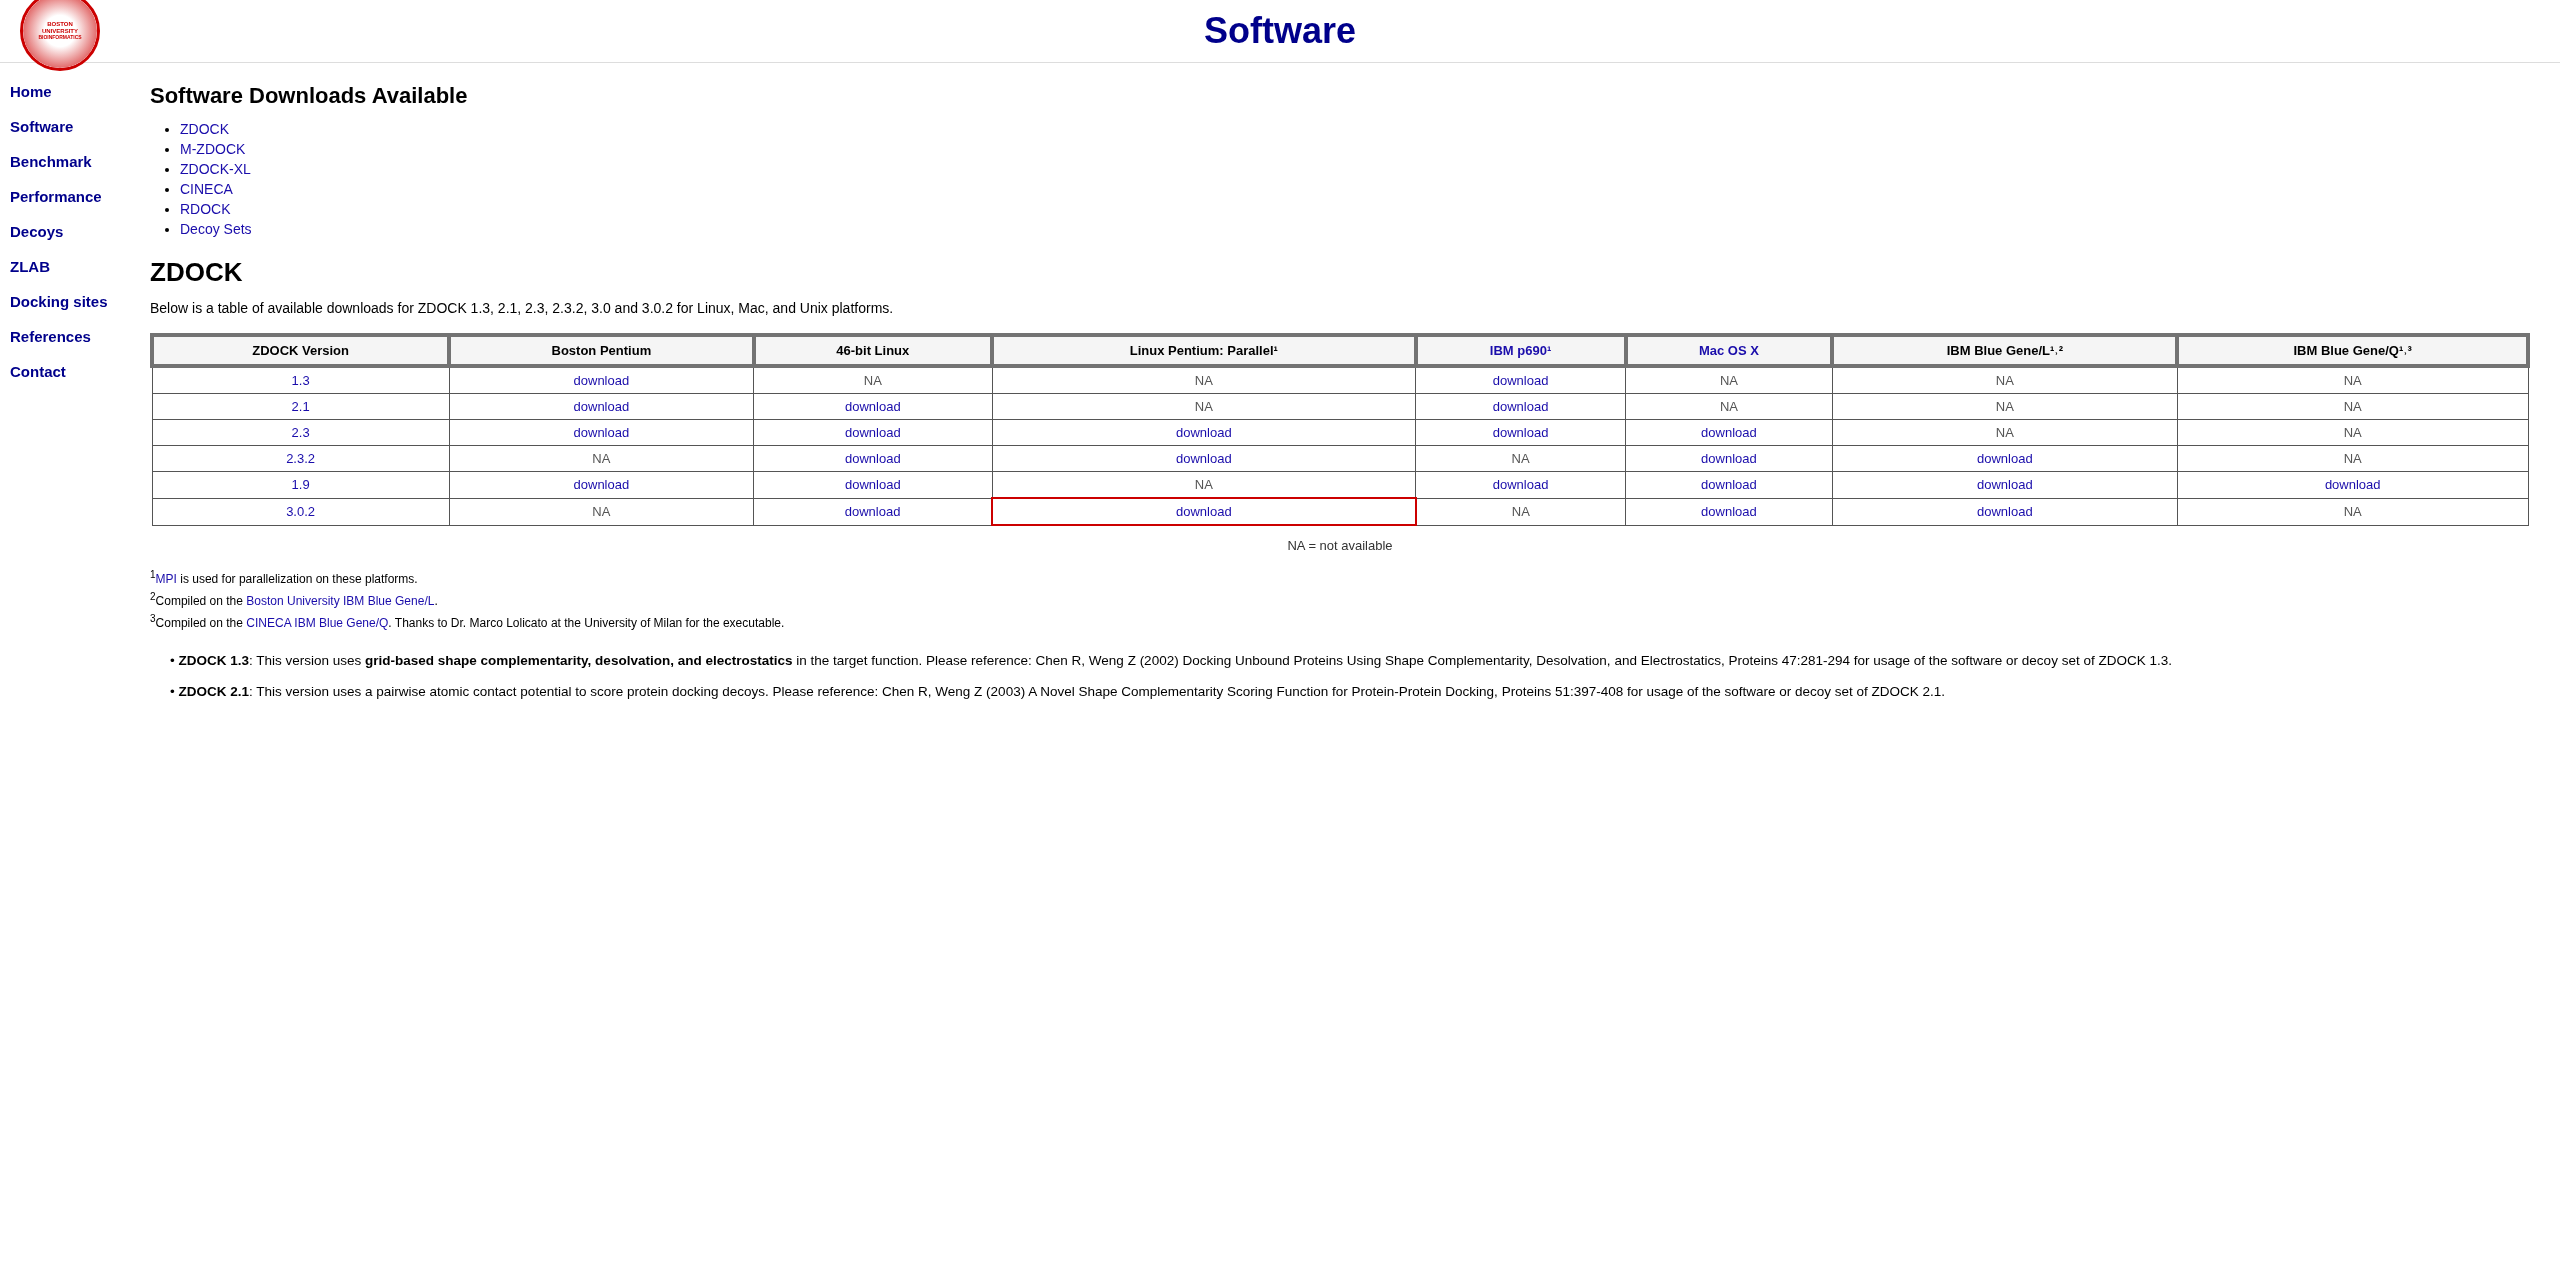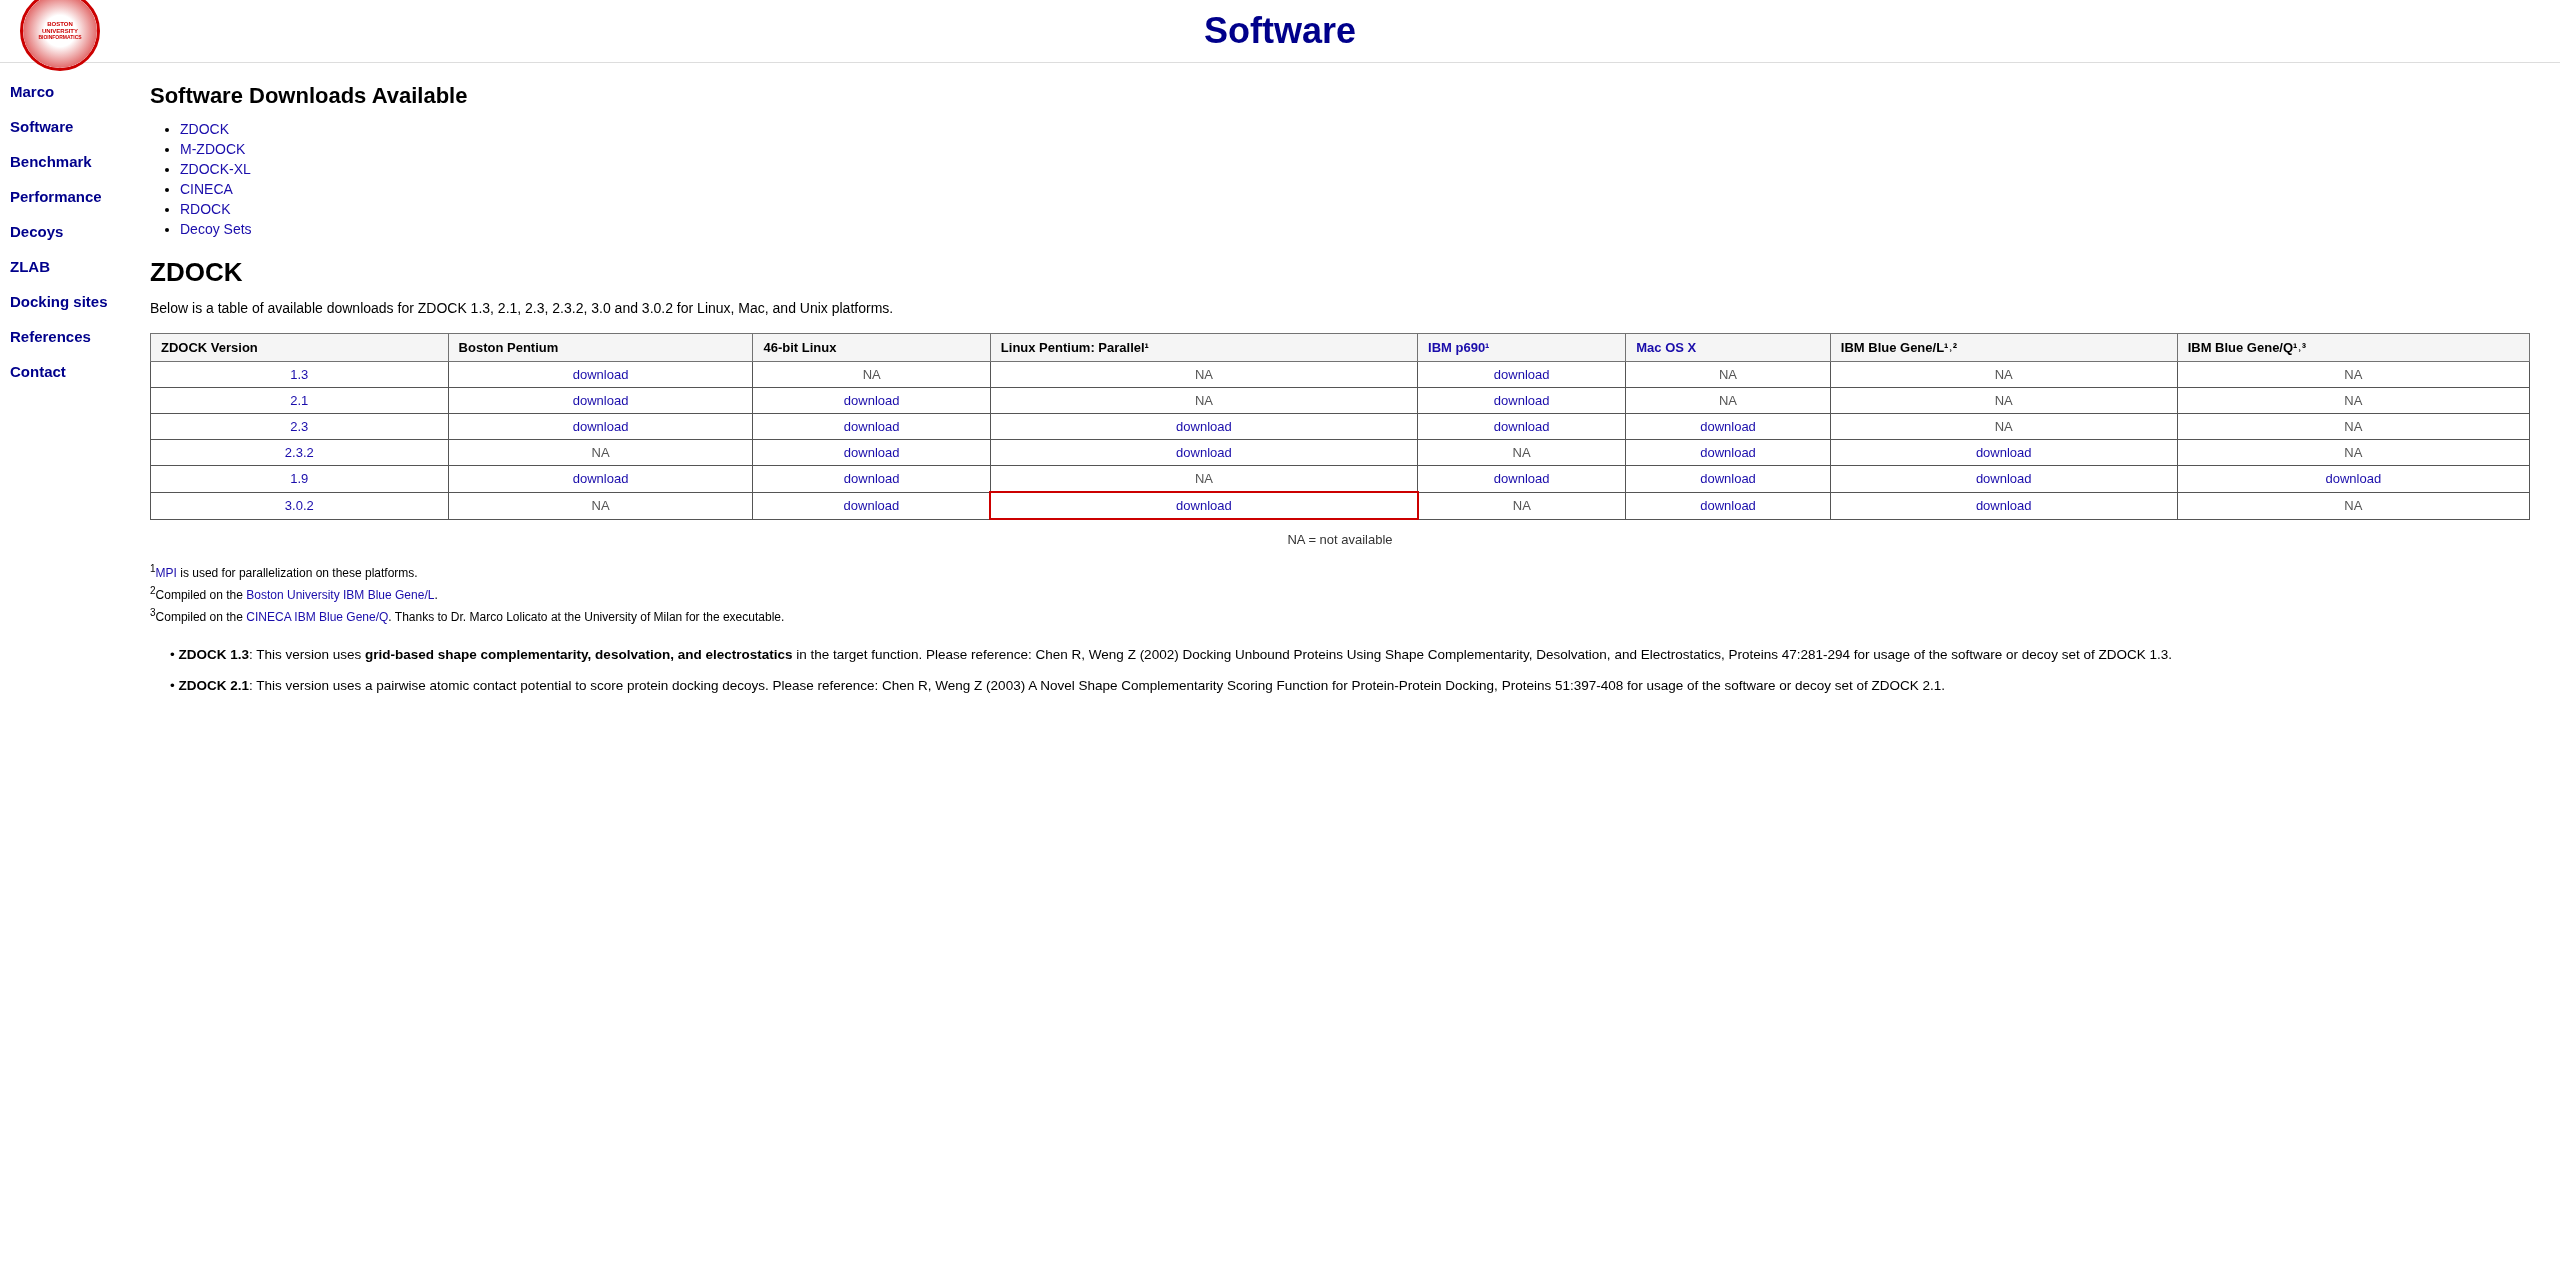--- a/index.html
+++ b/index.html
@@ -109,25 +109,25 @@
       font-size: 14px;
       line-height: 1.5;
     }
     .download-table {
       border-collapse: collapse;
       width: 100%;
       margin-bottom: 12px;
       font-size: 13px;
     }
     .download-table th {
-      border: 1px solid #737373;
+      border: 4px solid #737373;
       padding: 6px 10px;
       background: #f5f5f5;
       font-weight: bold;
-      text-align: left;
+      text-align: center;
       color: #000;
       margin-top: 36px;
     }
     .download-table th.blue-header {
       color: #1a0dab;
     }
     .download-table td {
       border: 1px solid #555;
       padding: 5px 10px;
       text-align: center;
@@ -185,21 +185,21 @@
           <span style="font-size:5px;">BIOINFORMATICS</span>
         </span>
       </div>
     </div>
   </div>
   <h1 id="page-main-title">Software</h1>
 </div>
 
 <div id="layout">
   <nav id="sidebar">
-    <a class="sidebar-link">Marco</a>
+    <a class="sidebar-link">Home</a>
     <a class="sidebar-link">Software</a>
     <a class="sidebar-link">Benchmark</a>
     <a class="sidebar-link">Performance</a>
     <a class="sidebar-link">Decoys</a>
     <a class="sidebar-link">ZLAB</a>
     <a class="sidebar-link">Docking sites</a>
     <a class="sidebar-link">References</a>
     <a class="sidebar-link">Contact</a>
   </nav>
 

